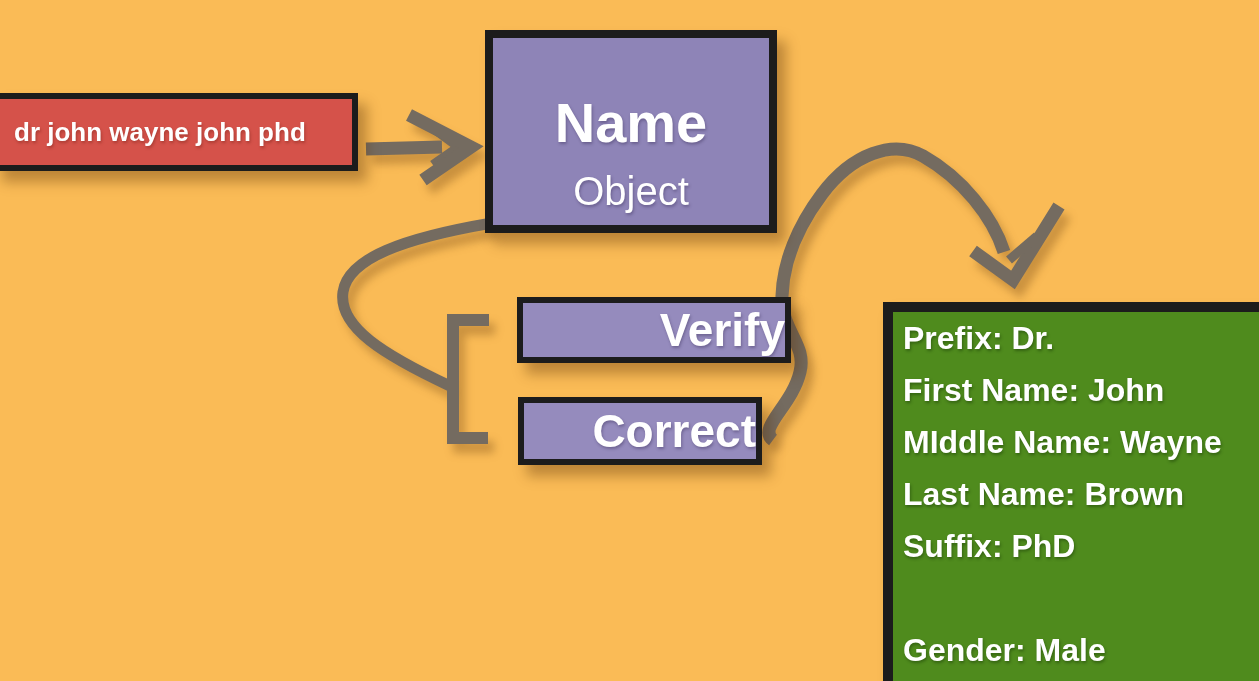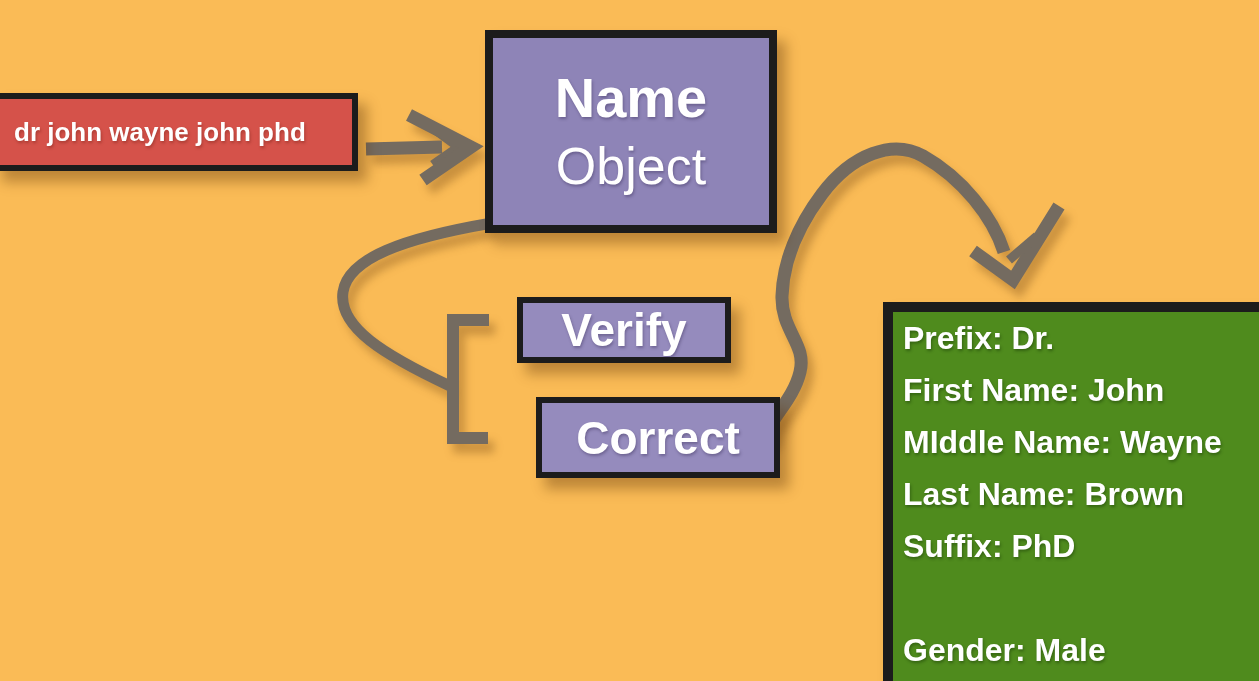--- a/index.html
+++ b/index.html
@@ -23,21 +23,21 @@
   }
 
   .box {
     position: absolute;
     z-index: 2;
     background: #8e84b7;
     border: 7px solid #1c1c1c;
     color: #ffffff;
     display: flex;
     align-items: center;
-    justify-content: center;
+    justify-content: flex-end;
     box-shadow: 9px 11px 12px rgba(92,50,8,0.38);
     text-shadow: 1px 2px 3px rgba(40,30,70,0.35);
   }
 
   .input-box {
     left: -7px; top: 93px;
     width: 365px; height: 78px;
     background: #d5524a;
     border-width: 6px;
     justify-content: flex-start;
@@ -48,34 +48,34 @@
   }
 
   .name-object-box {
     left: 485px; top: 30px;
     width: 292px; height: 203px;
     border-width: 8px;
     flex-direction: column;
     line-height: 68px;
   }
   .name-object-box .line1 { font-size: 56px; font-weight: 700; }
-  .name-object-box .line2 { font-size: 52px; font-weight: 400; }
+  .name-object-box .line2 { font-size: 40px; font-weight: 400; }
 
   .verify-box {
     left: 517px; top: 297px;
-    width: 214px; height: 66px;
+    width: 274px; height: 66px;
     border-width: 6px;
     background: #958bbd;
     font-size: 46px;
     font-weight: 700;
   }
 
   .correct-box {
-    left: 536px; top: 397px;
-    width: 244px; height: 81px;
+    left: 518px; top: 397px;
+    width: 244px; height: 68px;
     border-width: 6px;
     background: #958bbd;
     font-size: 46px;
     font-weight: 700;
   }
 
   .result-box {
     left: 883px; top: 302px;
     width: 390px; height: 395px;
     background: #4f8b1d;

